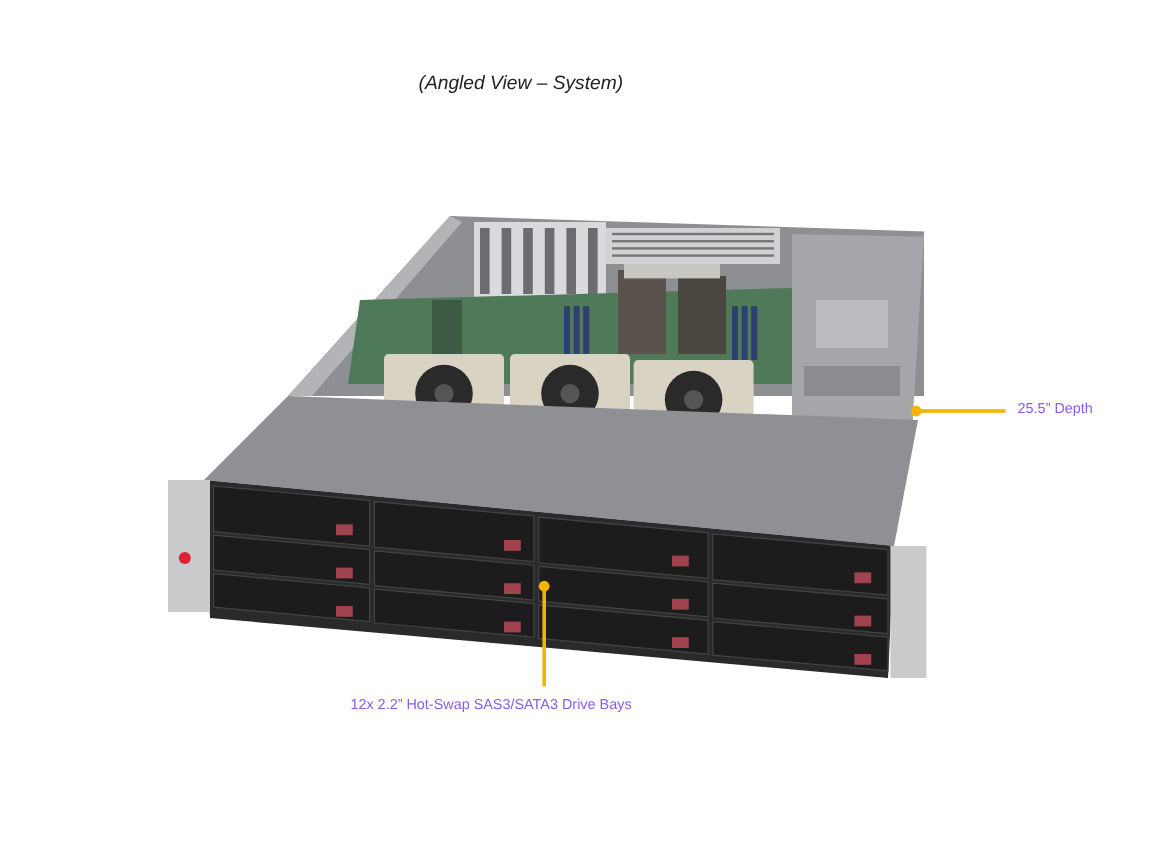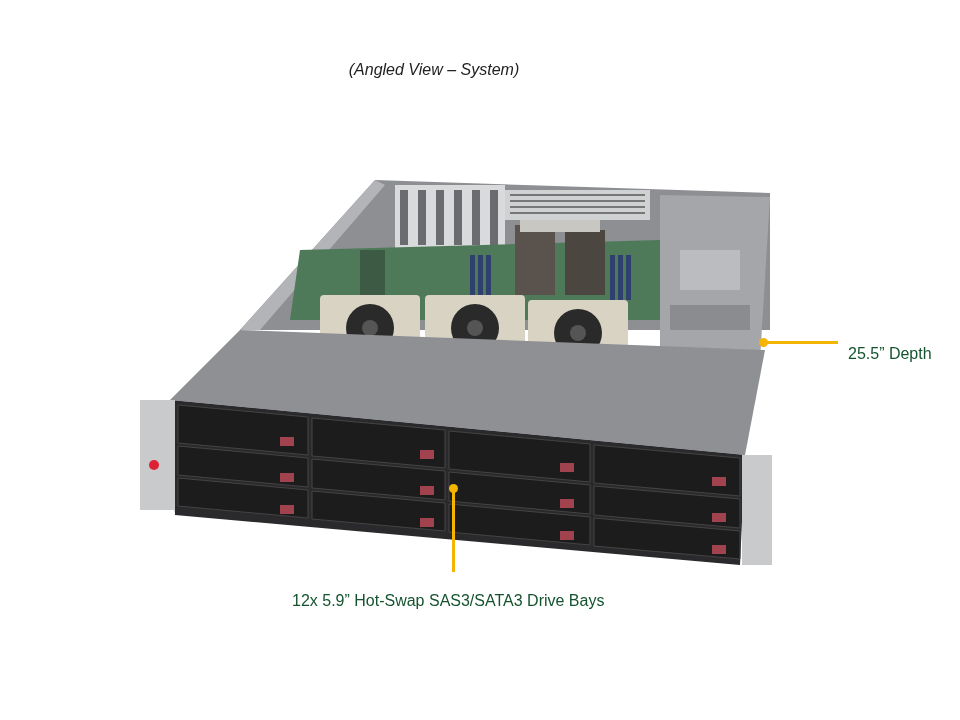--- a/index.html
+++ b/index.html
@@ -1,18 +1,18 @@
 <!DOCTYPE html>
 <html><head>
   <meta charset="utf-8">
   <style>
     html, body { margin:0; padding:0; background:#ffffff; }
     body { width:960px; height:720px; position:relative; overflow:hidden; font-family:"Liberation Sans", sans-serif; }
     .caption { position:absolute; left:0; width:868px; top:61px; text-align:center; font-size:16px; font-style:italic; color:#222; }
-    .label { position:absolute; font-size:16px; color:#14532d; white-space:nowrap;margin-top:12px; }
+    .label { position:absolute; font-size:12px; color:#8b5cf6; white-space:nowrap; }
     .lbl-depth { left:848px; top:333px; }
     .lbl-bays { left:292px; top:580px; }
     .callout-h { position:absolute; height:3px; background:#f5b400; }
     .callout-v { position:absolute; width:3px; background:#f5b400; }
     .dot { position:absolute; width:9px; height:9px; border-radius:50%; background:#f5b400; }
     svg.server { position:absolute; left:0; top:0; }
   </style>
 </head>
 <body>
 
@@ -116,13 +116,13 @@
     </g>
   </g>
 </svg>
 
 <div class="dot" style="left:759px; top:338px;"></div>
 <div class="callout-h" style="left:764px; top:341px; width:74px;"></div>
 <div class="label lbl-depth">25.5” Depth</div>
 
 <div class="dot" style="left:449px; top:484px;"></div>
 <div class="callout-v" style="left:452px; top:489px; height:83px;"></div>
-<div class="label lbl-bays">12x 5.9” Hot-Swap  SAS3/SATA3 Drive Bays</div>
+<div class="label lbl-bays">12x 2.2” Hot-Swap  SAS3/SATA3 Drive Bays</div>
 
 </body></html>

